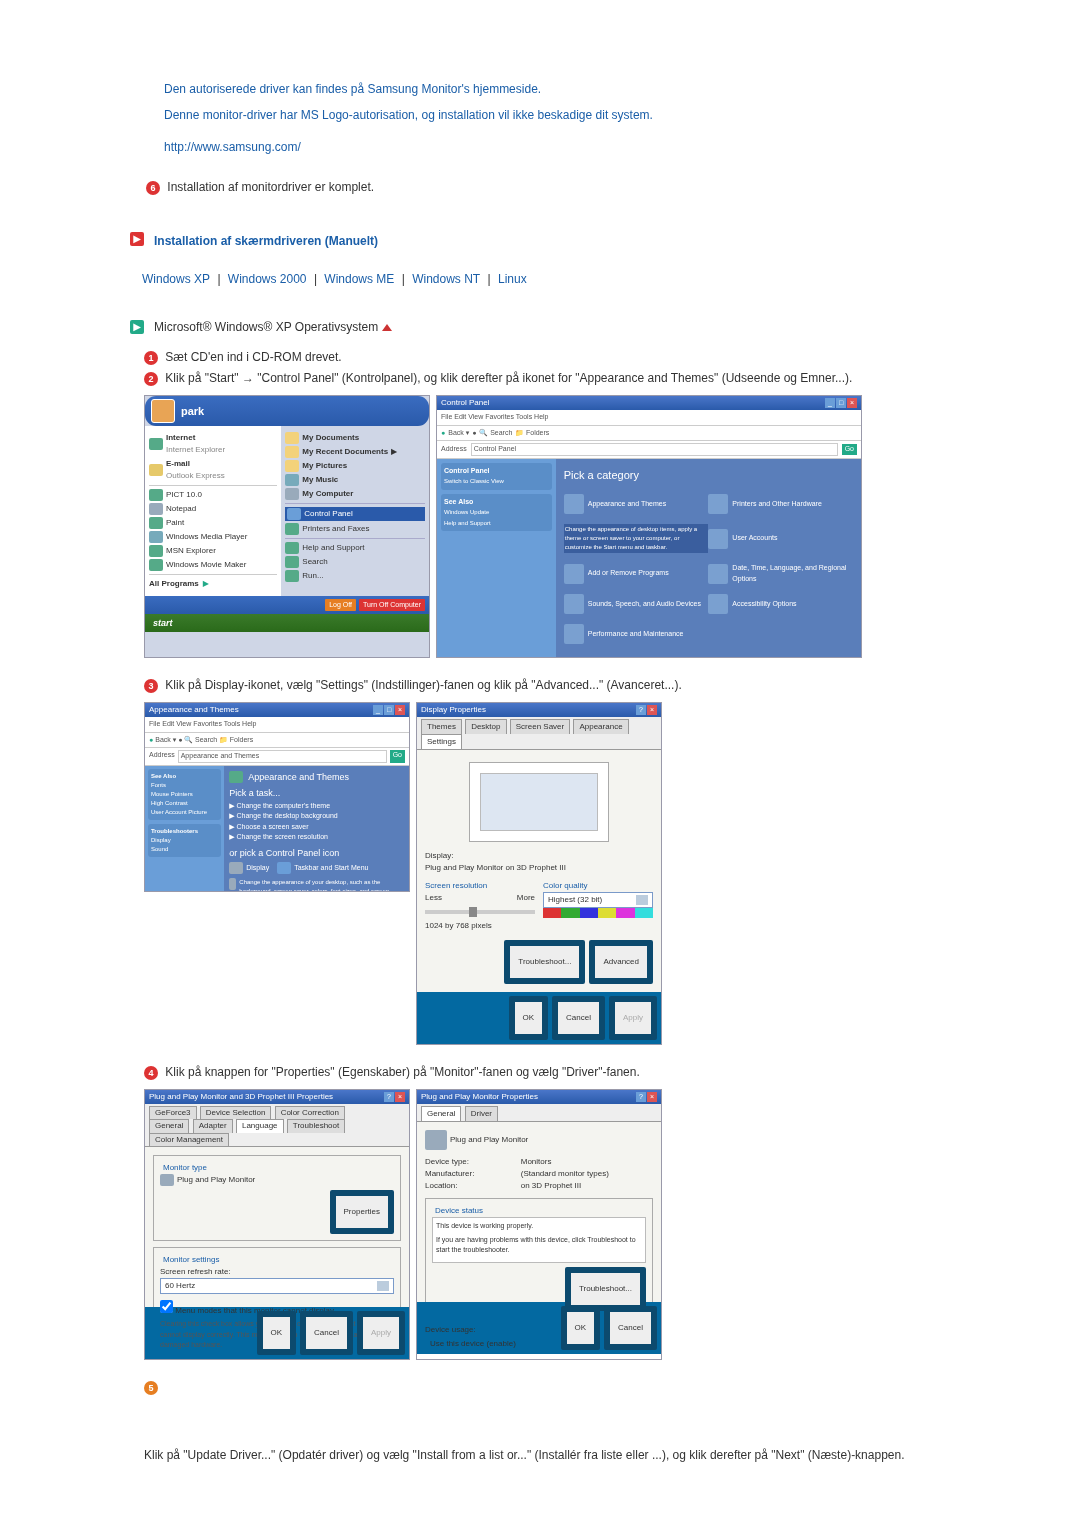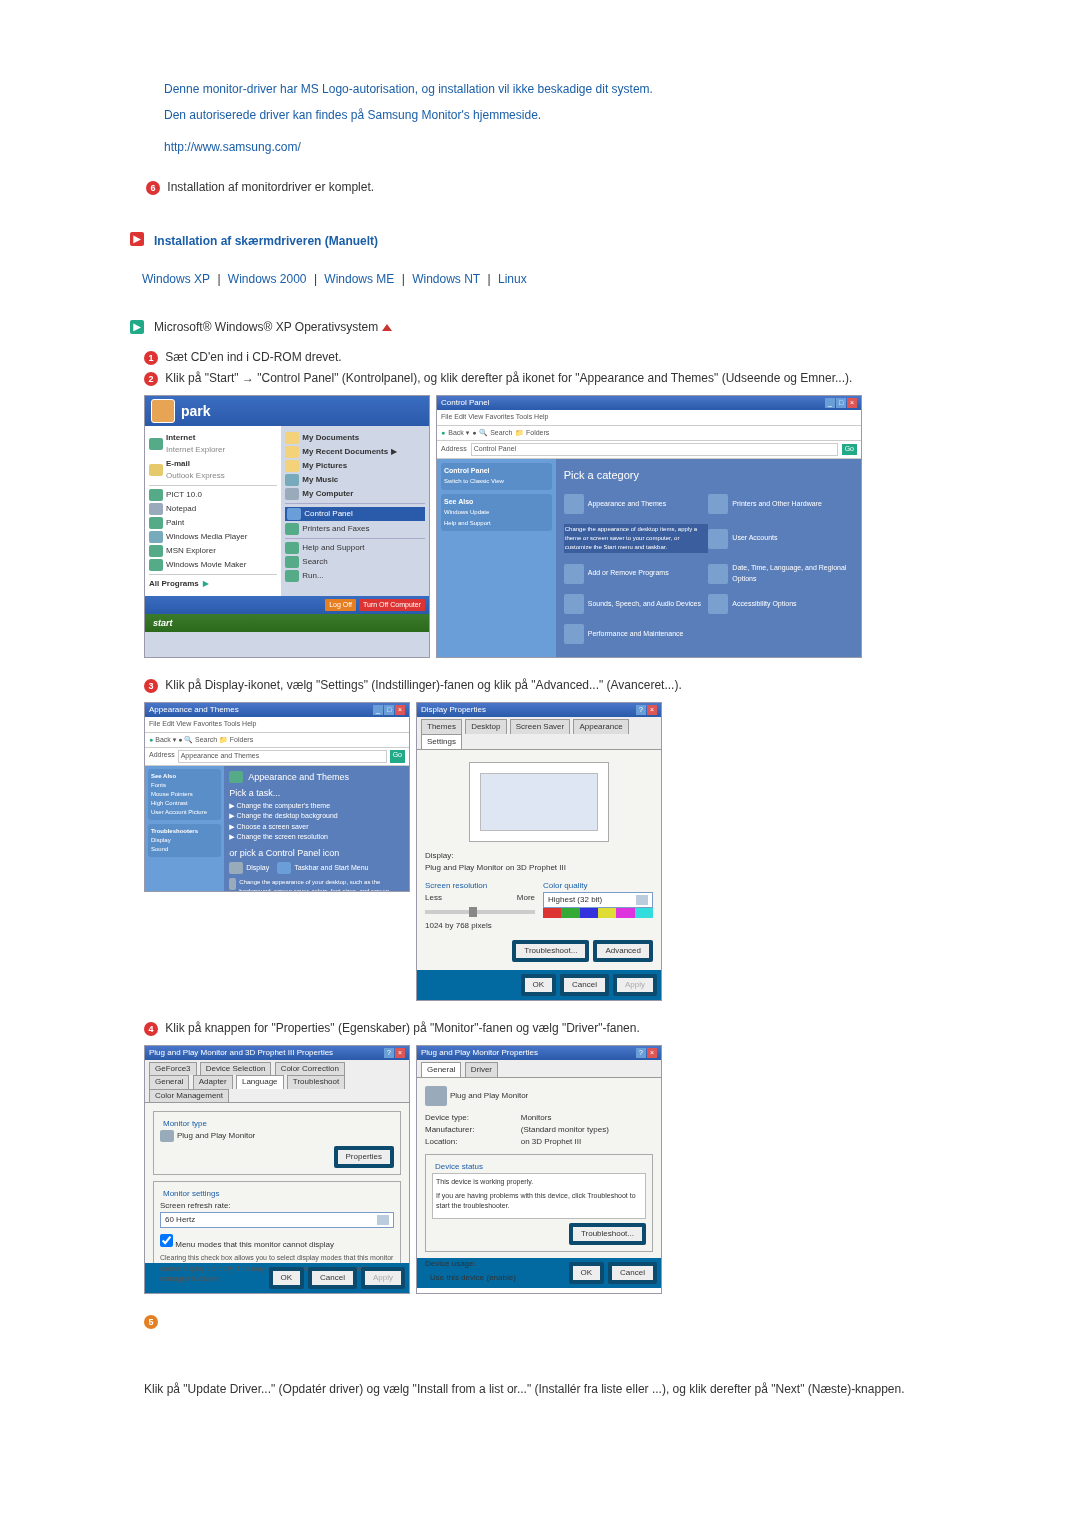--- a/index.html
+++ b/index.html
@@ -76,22 +76,22 @@
     margin-left: 1px;
     text-align: center;
     line-height: 10px;
     font-size: 7px;
   }
   .titlebar .winbtns span.min { background: #6a9ed8; }
   .titlebar .winbtns span.max { background: #6a9ed8; }
   .btn {
     display: inline-block;
     background: #eee;
-    border: 4px solid #0c4a6e;
-    padding: 1px 8px;
+    border: 6px solid #0c4a6e;
+    padding: 10px 8px;
     font-size: 8px;
     border-radius: 2px;
   }
   .pipe-links { margin: 8px 0 30px 10px; }
   .pipe-links span { margin: 0 2px; }
   .up-arrow {
     display: inline-block;
     width: 0; height: 0;
     border-left: 5px solid transparent;
     border-right: 5px solid transparent;
@@ -103,21 +103,21 @@
     display:inline-block;width:14px;height:12px;background:#5a8;border-radius:2px;vertical-align:middle;margin-right:3px;
   }
   .mini-icon.doc{background:#e6c96a;}
   .mini-icon.folder{background:#f3d27a;}
   .mini-icon.music{background:#7ab;}
   .mini-icon.comp{background:#9ab;}
   .mini-icon.ctrl{background:#6a9ed8;}
   .start-left{background:#fff;padding:4px;width:48%;}
   .start-right{background:#cfd6e6;padding:4px;width:52%;}
   .start-item{font-size:8px;color:#333;margin:2px 0;display:flex;align-items:center;}
-  .start-head{display:flex;align-items:center;background:linear-gradient(#3a6cc0,#2a5aaa);color:#fff;padding:3px 6px;font-weight:bold;font-size:14px;}
+  .start-head{display:flex;align-items:center;background:linear-gradient(#3a6cc0,#2a5aaa);color:#fff;padding:3px 6px;font-weight:bold;font-size:11px;border-radius:11px;}
   .start-avatar{width:24px;height:24px;background:#e8a455;border:1px solid #fff;border-radius:3px;margin-right:6px;}
   .start-foot{background:linear-gradient(#3a6cc0,#2a5aaa);height:18px;display:flex;justify-content:flex-end;align-items:center;padding:0 4px;}
   .start-foot .logbtn{background:#e67e22;color:#fff;font-size:7px;padding:1px 4px;margin-left:3px;border-radius:1px;}
   .start-foot .offbtn{background:#d33;color:#fff;font-size:7px;padding:1px 4px;margin-left:3px;border-radius:1px;}
   .startbar{background:linear-gradient(#3a7a2a,#2a6a1a);color:#fff;font-size:9px;font-weight:bold;height:18px;line-height:18px;padding:0 8px;}
   .cp-top{background:#fff;border-bottom:1px solid #ccc;padding:2px 4px;font-size:7px;color:#555;}
   .cp-body{display:flex;height:calc(100% - 44px);}
   .cp-side{width:28%;background:#6a9ed8;padding:4px;color:#fff;font-size:7px;}
   .cp-sidebox{background:#5a8ec8;border-radius:3px;padding:3px;margin-bottom:4px;}
   .cp-main{width:72%;background:#5a7eba;padding:8px;color:#fff;font-size:8px;}
@@ -136,22 +136,22 @@
   .dp-foot{display:flex;justify-content:flex-end;gap:4px;padding:4px;background:#0369a1;}
   .fieldset{border:1px solid #aaa;padding:6px;margin-bottom:6px;}
   .fieldset legend{font-size:8px;padding:0 3px;color:#1a5ea8;}
   .select{border:1px solid #7a9ac9;background:#fff;padding:1px 4px;font-size:8px;display:flex;justify-content:space-between;align-items:center;}
   .select .dd{width:12px;height:10px;background:#bcd;}
 </style>
 </head>
 <body>
 
 <div style="margin-left:34px;">
+  <p class="para link">Den autoriserede driver kan findes på Samsung Monitor's hjemmeside.</p>
   <p class="para link">Denne monitor-driver har MS Logo-autorisation, og installation vil ikke beskadige dit system.</p>
-  <p class="para link">Den autoriserede driver kan findes på Samsung Monitor's hjemmeside.</p>
   <p class="para link" style="margin-top:14px;">http://www.samsung.com/</p>
 </div>
 
 <div style="margin:22px 0 0 16px;">
   <span class="num-badge b-red">6</span>
   <span>Installation af monitordriver er komplet.</span>
 </div>
 
 <div class="section-row" style="margin-top:36px;">
   <span class="chevron">▶</span>

